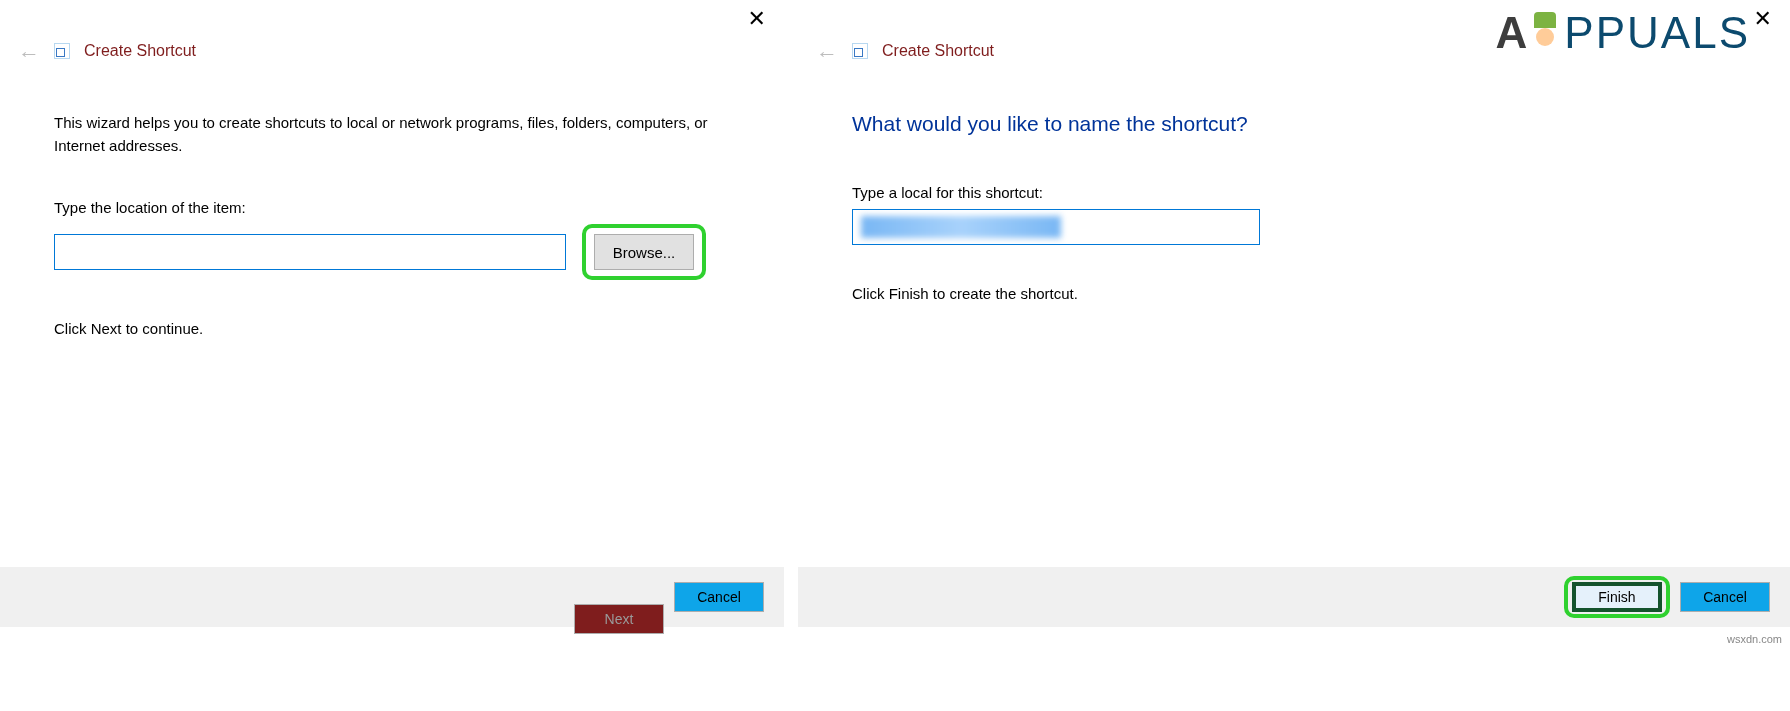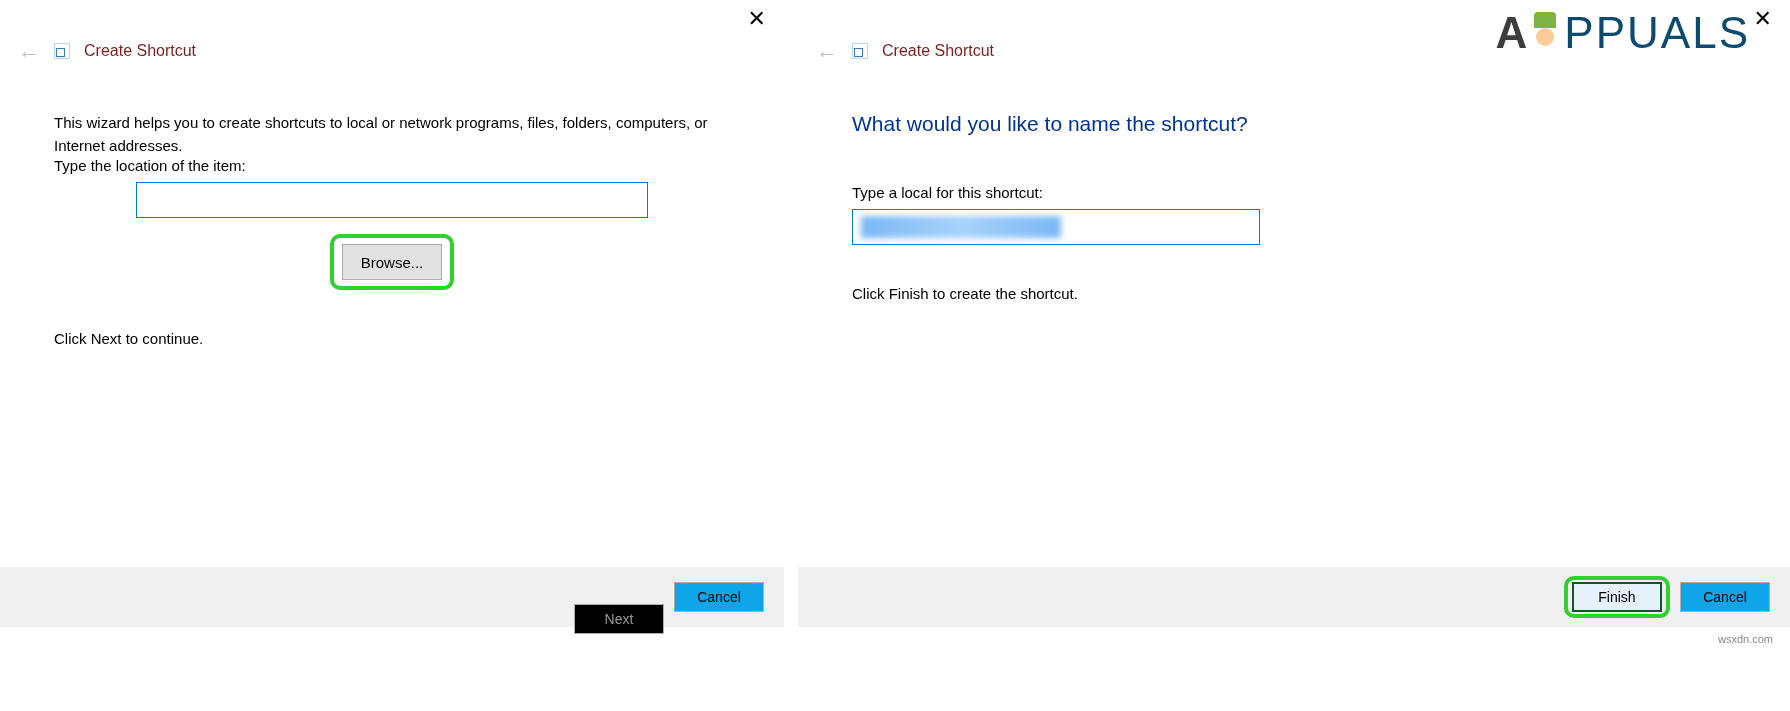--- a/index.html
+++ b/index.html
@@ -65,23 +65,23 @@
     .content {
       padding: 48px 54px 0 54px;
       flex: 1;
     }
     .heading {
       color: #003399;
       font-size: 21px;
       font-weight: 400;
       margin-bottom: 48px;
     }
-    .desc { line-height: 1.5; max-width: 670px;}
+    .desc { margin-bottom: 42px; line-height: 1.5; max-width: 670px;}
     .label { margin-bottom: 8px; }
-    .input-row { display: flex; align-items: center; gap: 16px; margin-bottom: 40px; flex-direction: column;}
+    .input-row { display: flex; align-items: center; gap: 16px; margin-bottom: 40px;}
     .text-input {
       height: 36px;
       border: 1px solid #0078d7;
       background: #fff;
       padding: 4px 6px;
       font-size: 15px;
     }
     .loc-input { width: 512px; }
     .name-input { width: 408px; padding-left:6px;}
     .blur-fill {
@@ -117,22 +117,22 @@
       position:absolute;
       bottom:0; left:0; right:0;
     }
     .btn {
       width: 90px; height: 30px;
       background: #0ea5e9;
       border: 1px solid #adadad;
       font-size: 14px;
       cursor: pointer;
     }
-    .btn-disabled { color: #9a9a9a; cursor: default; background:#000000;margin-top:43px;}
-    .btn-primary { background:#e5f1fb; border:2px solid #14532d;}
+    .btn-disabled { color: #9a9a9a; cursor: default; background:#7f1d1d;margin-top:43px;}
+    .btn-primary { background:#e5f1fb; border:4px solid #14532d;}
     .footer .highlight-box { padding: 2px 4px; border-width:4px;}
     .watermark {
       position: absolute;
       top: 8px; right: 40px;
       display: flex; align-items:center;
       gap: 4px;
       font-family: Arial, sans-serif;
     }
     .watermark-a { font-size: 44px; font-weight: 900; color: #3d3d3d; letter-spacing:-1px;}
     .watermark-rest { font-size: 44px; font-weight: 300; color: #0c4a6e; letter-spacing: 2px;}
@@ -152,21 +152,21 @@
     .watermark-mascot::after{
       content:"";
       position:absolute;
       top:16px;left:6px;
       width:18px;height:18px;
       background:#ffcc99;
       border-radius:50%;
     }
     .site-credit{
       position:absolute;
-      right:17px; bottom:-18px;
+      right:8px; bottom:-18px;
       font-size:11px;
       color:#888;
       background:#fff;
     }
     .container{
       position:relative;
       width:1790px; height:627px;
       display:flex;
     }
     .outer{

